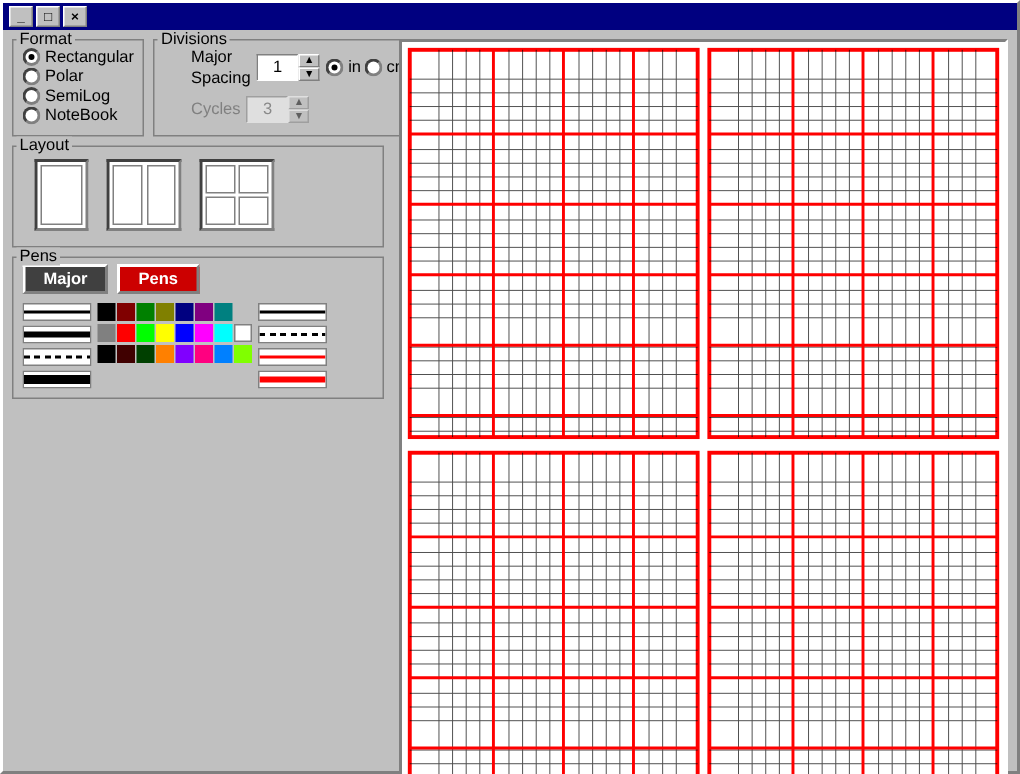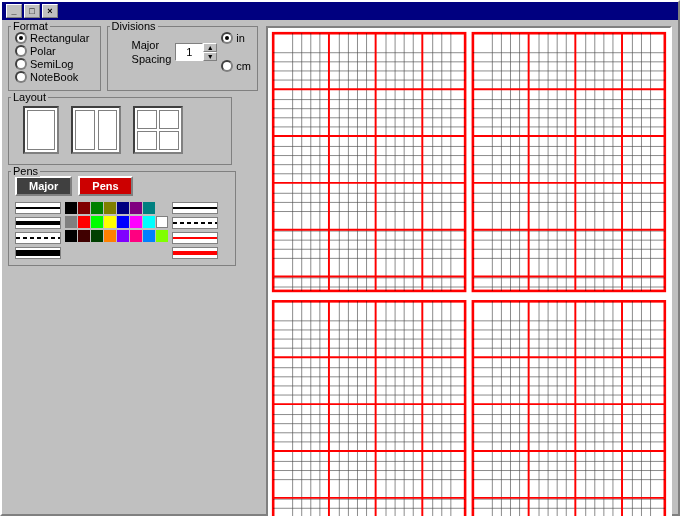--- a/index.html
+++ b/index.html
@@ -160,34 +160,34 @@
       background: #c0c0c0;
       display: flex;
       align-items: center;
       justify-content: center;
       cursor: pointer;
       font-size: 7px;
       line-height: 1;
     }
     .radio-group-inline {
       display: flex;
-      flex-direction: column;
-      gap: 14px;
+      flex-direction: row;
+      gap: 2px;
     }
     .cycles-row {
       display: flex;
       align-items: center;
       gap: 4px;
     }
     .cycles-label {
       font-size: 11px;
       color: #808080;
     }
     .layout-group {
-      width: 224px;
+      width: 248px;
     }
     .layout-icons {
       display: flex;
       gap: 12px;
       padding: 4px 8px;
       align-items: center;
     }
     .layout-icon {
       border: 2px solid #808080;
       border-top-color: #404040;
@@ -196,21 +196,21 @@
       cursor: pointer;
       display: flex;
       gap: 2px;
       padding: 2px;
     }
     .layout-page {
       background: white;
       border: 1px solid #808080;
     }
     .pens-group {
-      width: 228px;
+      width: 248px;
     }
     .pens-buttons {
       display: flex;
       gap: 6px;
       margin-bottom: 6px;
     }
     .pen-btn {
       padding: 2px 12px;
       color: white;
       font-size: 11px;
@@ -347,20 +347,30 @@
                 </div>
               </div>
               <div class="radio-group-inline">
                 <div class="radio-item">
                   <div class="radio-btn checked"></div>
                   <span>in</span>
                 </div>
                 <div class="radio-item">
                   <div class="radio-btn"></div>
                   <span>cm</span>
+                </div>
+              </div>
+            </div>
+            <div class="cycles-row">
+              <span class="cycles-label">Cycles</span>
+              <div class="spin-input" style="opacity:0.5;">
+                <input class="spin-field" type="text" value="3" disabled="" style="">
+                <div class="spin-buttons">
+                  <div class="spin-btn">▲</div>
+                  <div class="spin-btn">▼</div>
                 </div>
               </div>
             </div>
           </div>
         </div>
       </div>
 
       <div class="group-box layout-group">
         <span class="group-box-label">Layout</span>
         <div class="layout-icons">

